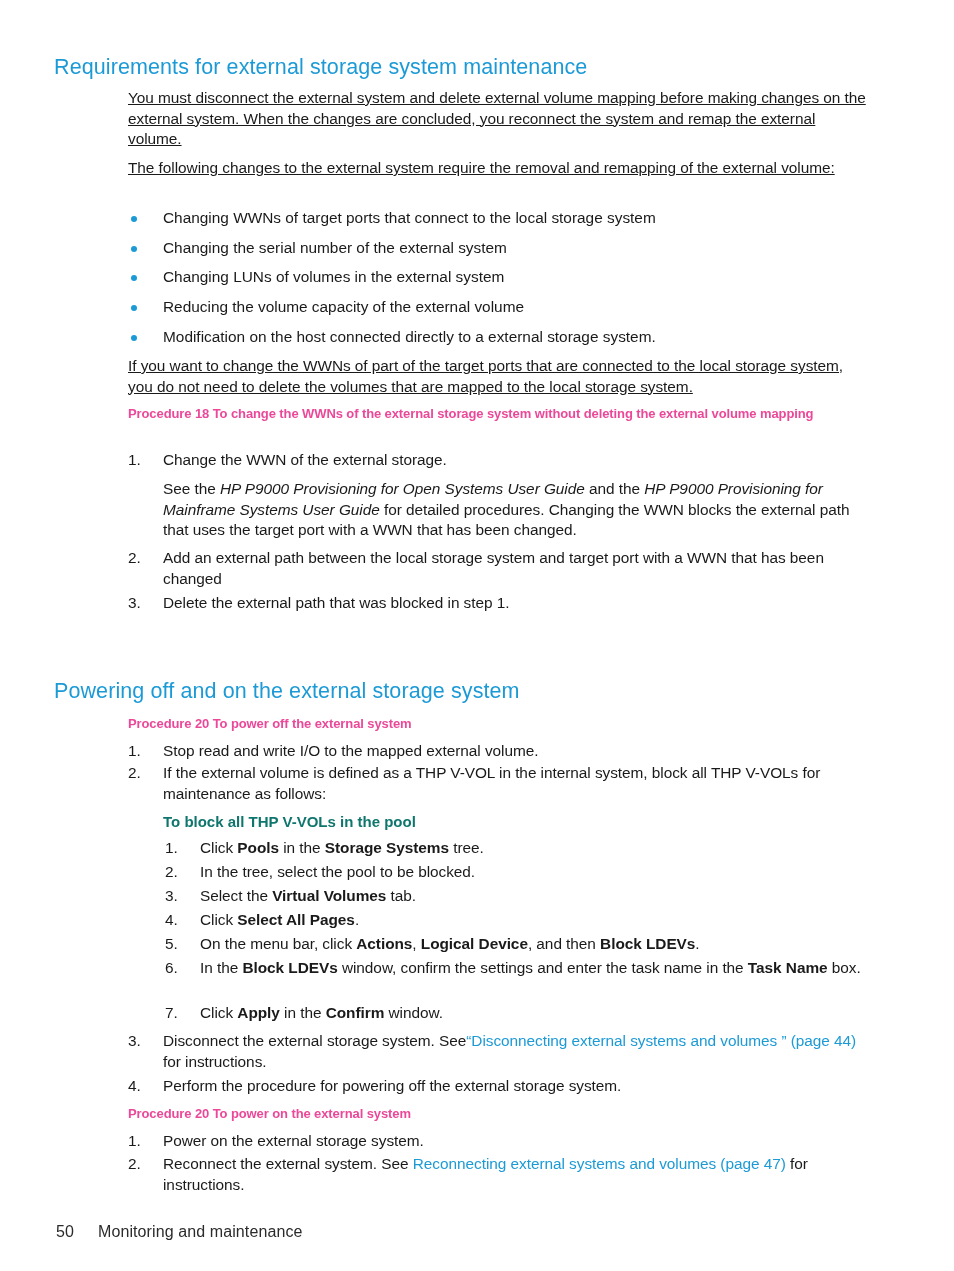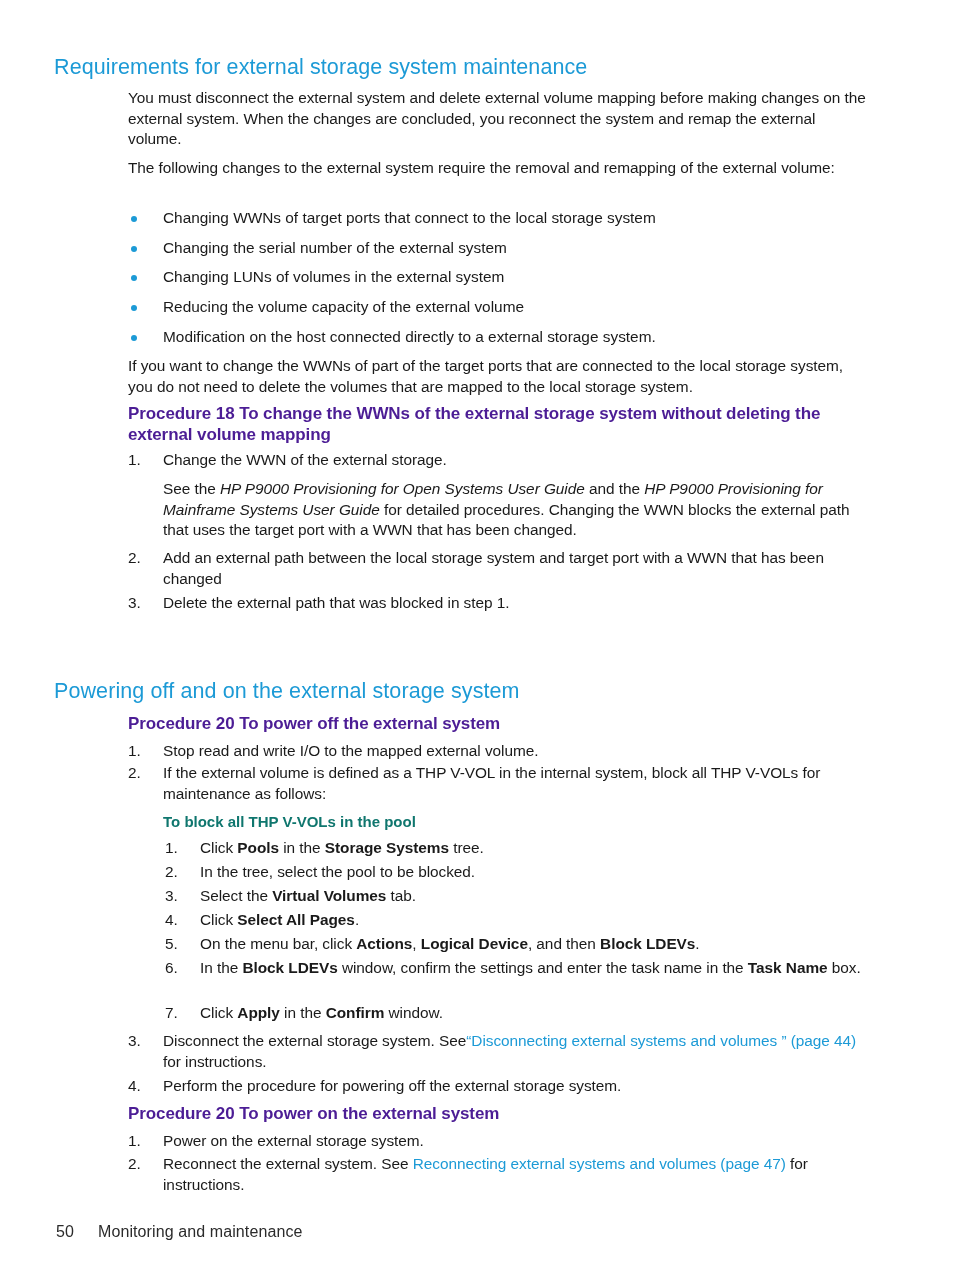--- a/index.html
+++ b/index.html
@@ -28,36 +28,36 @@
     font-size: 21.5px;
     font-weight: 400;
     color: #1c9ad6;
     letter-spacing: 0.1px;
     white-space: nowrap;
   }
 
   .proc-head {
     position: absolute;
     left: 128px;
-    font-size: 17px;
+    font-size: 13px;
     font-weight: bold;
-    color: #4c1d95;
+    color: #ec4899;
     line-height: 21px;
     letter-spacing: -0.1px;
   }
 
   
   .para {
     position: absolute;
     font-size: 15.4px;
     line-height: 20.6px;
     color: #1a1a1a;
     letter-spacing: -0.05px;
   }
-  .para.l1 { left: 128px; width: 742px; }
+  .para.l1 { left: 128px; width: 742px; text-decoration: underline; }
   .para.l2 { left: 163px; width: 707px; }
 
   
   .bullet-row {
     position: absolute;
     left: 128px;
     width: 742px;
     font-size: 15.4px;
     line-height: 20.6px;
     color: #1a1a1a;

